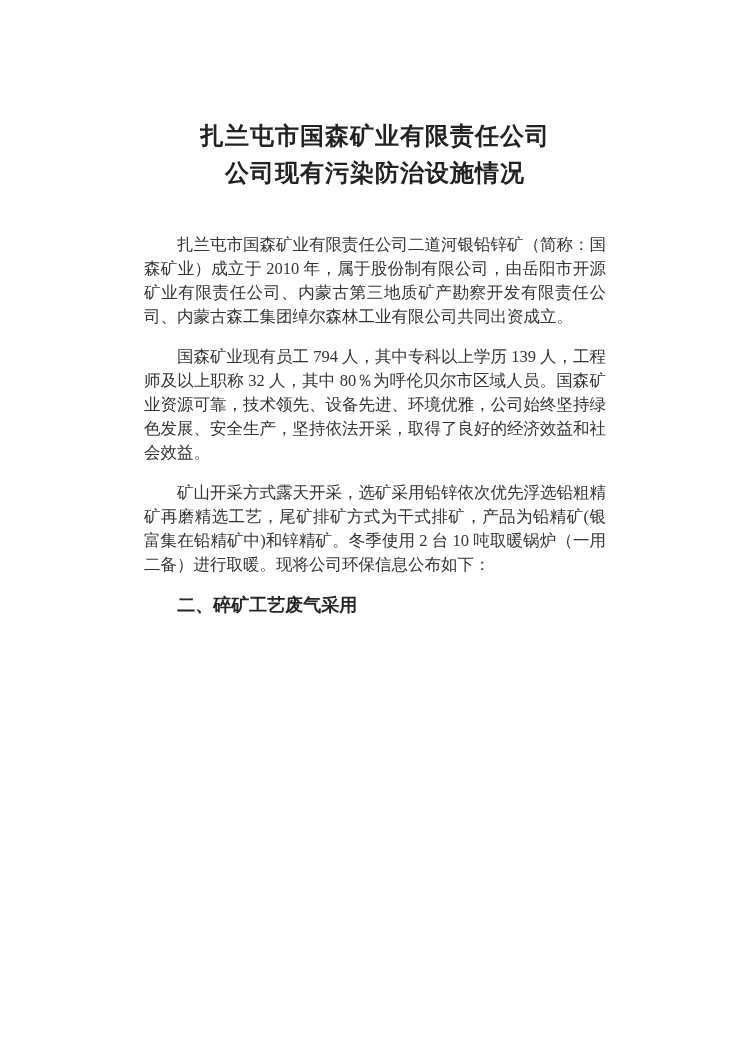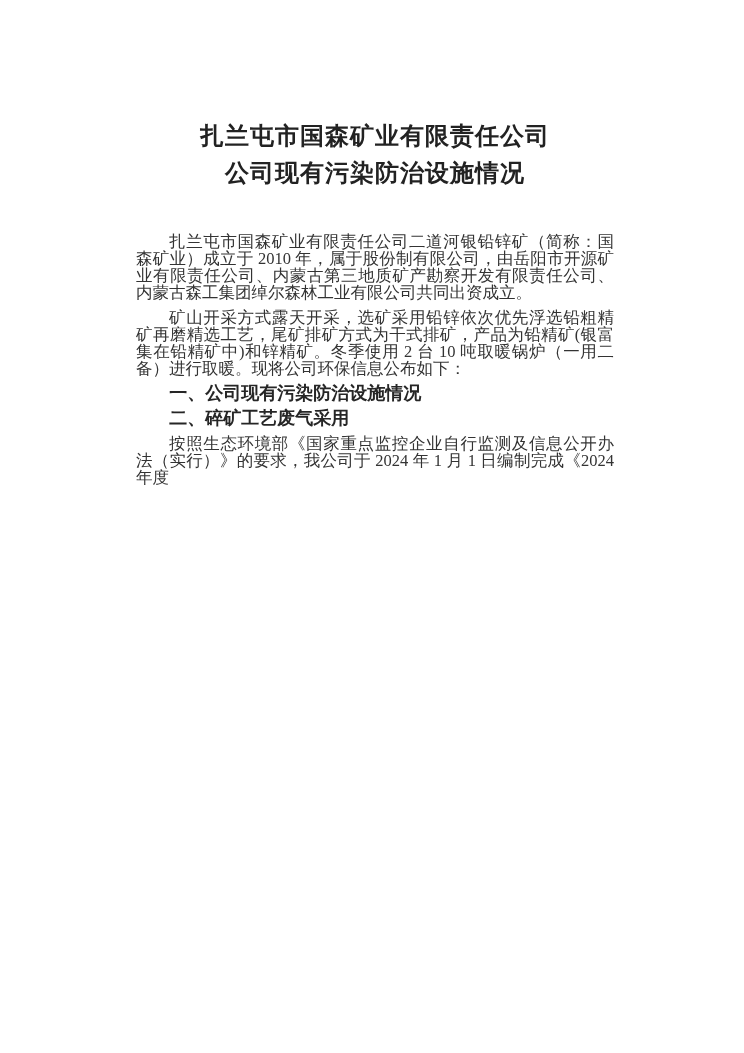--- a/index.html
+++ b/index.html
@@ -24,23 +24,23 @@
   .doc-title {
     margin: 0 0 41px 0;
     font-size: 24px;
     font-weight: 700;
     line-height: 37px;
     text-align: center;
     color: #222222;
     letter-spacing: 1px;
   }
   .doc-body p {
-    margin: 8px;
+    margin: 16px;
     font-size: 16.5px;
-    line-height: 17px;
+    line-height: 24px;
     color: #333333;
     text-indent: 2em;
     text-align: justify;
   }
   .doc-body p.section-heading {
     font-weight: 700;
     font-size: 18px;
     color: #262626;
     font-family: "Liberation Sans", "DejaVu Sans", sans-serif;
     text-indent: 1.85em;
@@ -53,20 +53,19 @@
 <div class="page">
   <div class="content">
 
     <h1 class="doc-title">
       <span style="display:block">扎兰屯市国森矿业有限责任公司</span>
       <span style="display:block">公司现有污染防治设施情况</span>
     </h1>
 
     <div class="doc-body">
       <p>扎兰屯市国森矿业有限责任公司二道河银铅锌矿（简称：国森矿业）成立于 2010 年，属于股份制有限公司，由岳阳市开源矿业有限责任公司、内蒙古第三地质矿产勘察开发有限责任公司、内蒙古森工集团绰尔森林工业有限公司共同出资成立。</p>
+      <p>国森矿业现有员工 794 人，其中专科以上学历 139 人，工程师及以上职称 32 人，其中 80％为呼伦贝尔市区域人员。国森矿业资源可靠，技术领先、设备先进、环境优雅，公司始终坚持绿色发展、安全生产，坚持依法开采，取得了良好的经济效益和社会效益。</p>
       <p>矿山开采方式露天开采，选矿采用铅锌依次优先浮选铅粗精矿再磨精选工艺，尾矿排矿方式为干式排矿，产品为铅精矿(银富集在铅精矿中)和锌精矿。冬季使用 2 台 10 吨取暖锅炉（一用二备）进行取暖。现将公司环保信息公布如下：</p>
-      <p class="section-heading">一、公司现有污染防治设施情况</p>
       <p class="section-heading">二、碎矿工艺废气采用</p>
-      <p>按照生态环境部《国家重点监控企业自行监测及信息公开办法（实行）》的要求，我公司于 2024 年 1 月 1 日编制完成《2024 年度</p>
     </div>
 
   </div>
 </div>
 
 </body></html>

